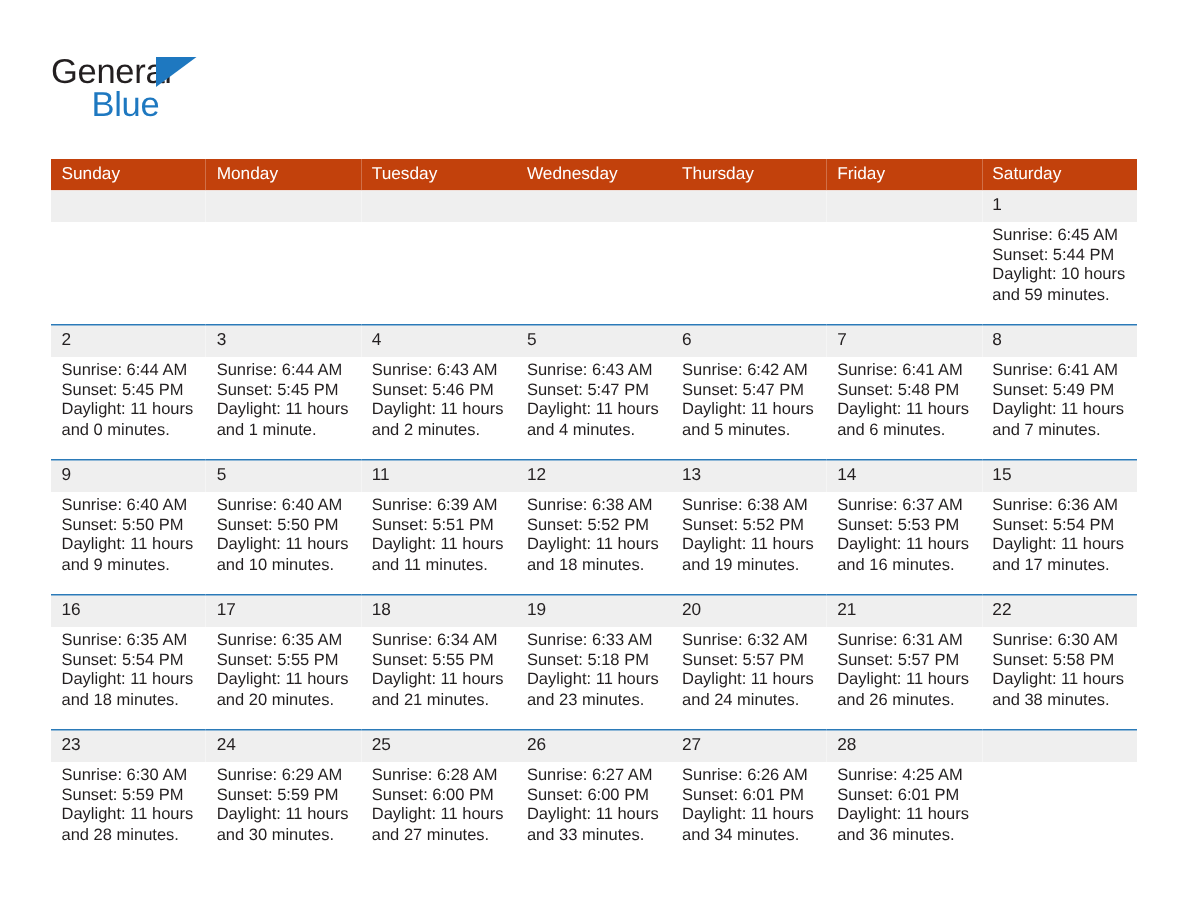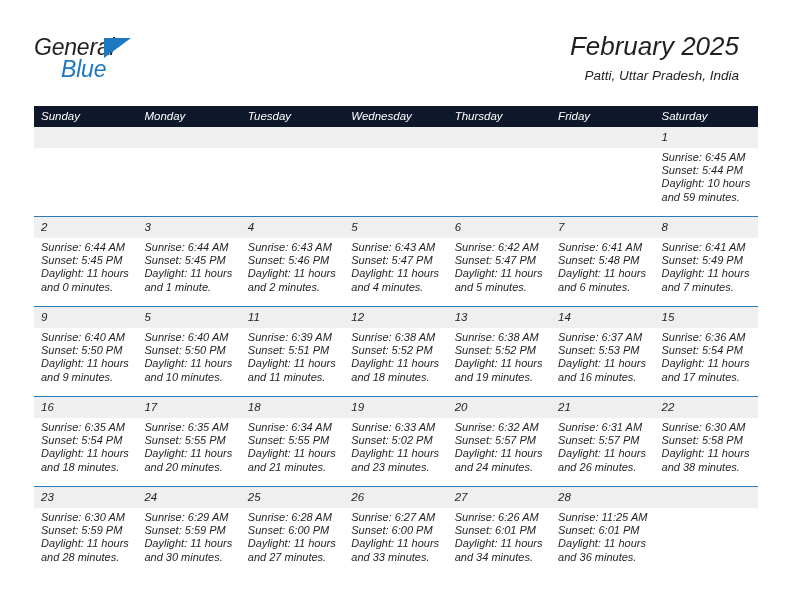--- a/index.html
+++ b/index.html
@@ -12,21 +12,20 @@
     height: 612px;
     font-family: "Liberation Sans", sans-serif;
     color: #231f20;
     overflow: hidden;
   }
   .page {
     position: relative;
     width: 773px;
     height: 612px;
     box-sizing: border-box;
-    font-style: italic;
   }
 
   
   .top {
     position: absolute;
     left: 34px;
     top: 30px;
     right: 34px;
     height: 70px;
   }
@@ -88,21 +87,21 @@
   
   .cal {
     position: absolute;
     left: 34px;
     top: 106px;
     width: 724px;
     border-collapse: collapse;
     table-layout: fixed;
   }
   .cal th {
-    background: #0f172a;
+    background: #c2410c;
     color: #ffffff;
     font-weight: normal;
     font-size: 11.5px;
     text-align: left;
     padding: 4px 0 5px 7px;
     height: 10px;
     border: none;
   }
   .cal td {
     vertical-align: top;
@@ -142,24 +141,20 @@
 <div class="page">
 
   <div class="top">
 
     <div class="logo">
       <span class="logo-general">General</span>
       <span class="logo-tri"></span>
       <span class="logo-blue">Blue</span>
     </div>
 
-    <div class="title-block">
-      <div class="cal-title">February 2025</div>
-      <div class="cal-subtitle">Patti, Uttar Pradesh, India</div>
-    </div>
 
   </div>
 
   <table class="cal">
     <thead>
       <tr>
         <th>Sunday</th>
         <th>Monday</th>
         <th>Tuesday</th>
         <th>Wednesday</th>
@@ -353,21 +348,21 @@
               <div>Sunrise: 6:34 AM</div>
               <div>Sunset: 5:55 PM</div>
               <div>Daylight: 11 hours</div>
               <div>and 21 minutes.</div>
             </div>
           </td>
           <td>
             <div class="daynum">19</div>
             <div class="details">
               <div>Sunrise: 6:33 AM</div>
-              <div>Sunset: 5:02 PM</div>
+              <div>Sunset: 5:18 PM</div>
               <div>Daylight: 11 hours</div>
               <div>and 23 minutes.</div>
             </div>
           </td>
           <td>
             <div class="daynum">20</div>
             <div class="details">
               <div>Sunrise: 6:32 AM</div>
               <div>Sunset: 5:57 PM</div>
               <div>Daylight: 11 hours</div>
@@ -435,21 +430,21 @@
             <div class="details">
               <div>Sunrise: 6:26 AM</div>
               <div>Sunset: 6:01 PM</div>
               <div>Daylight: 11 hours</div>
               <div>and 34 minutes.</div>
             </div>
           </td>
           <td>
             <div class="daynum">28</div>
             <div class="details">
-              <div>Sunrise: 11:25 AM</div>
+              <div>Sunrise: 4:25 AM</div>
               <div>Sunset: 6:01 PM</div>
               <div>Daylight: 11 hours</div>
               <div>and 36 minutes.</div>
             </div>
           </td>
           <td>
             <div class="daynum empty"></div>
           </td>
         </tr>
       </tbody>

